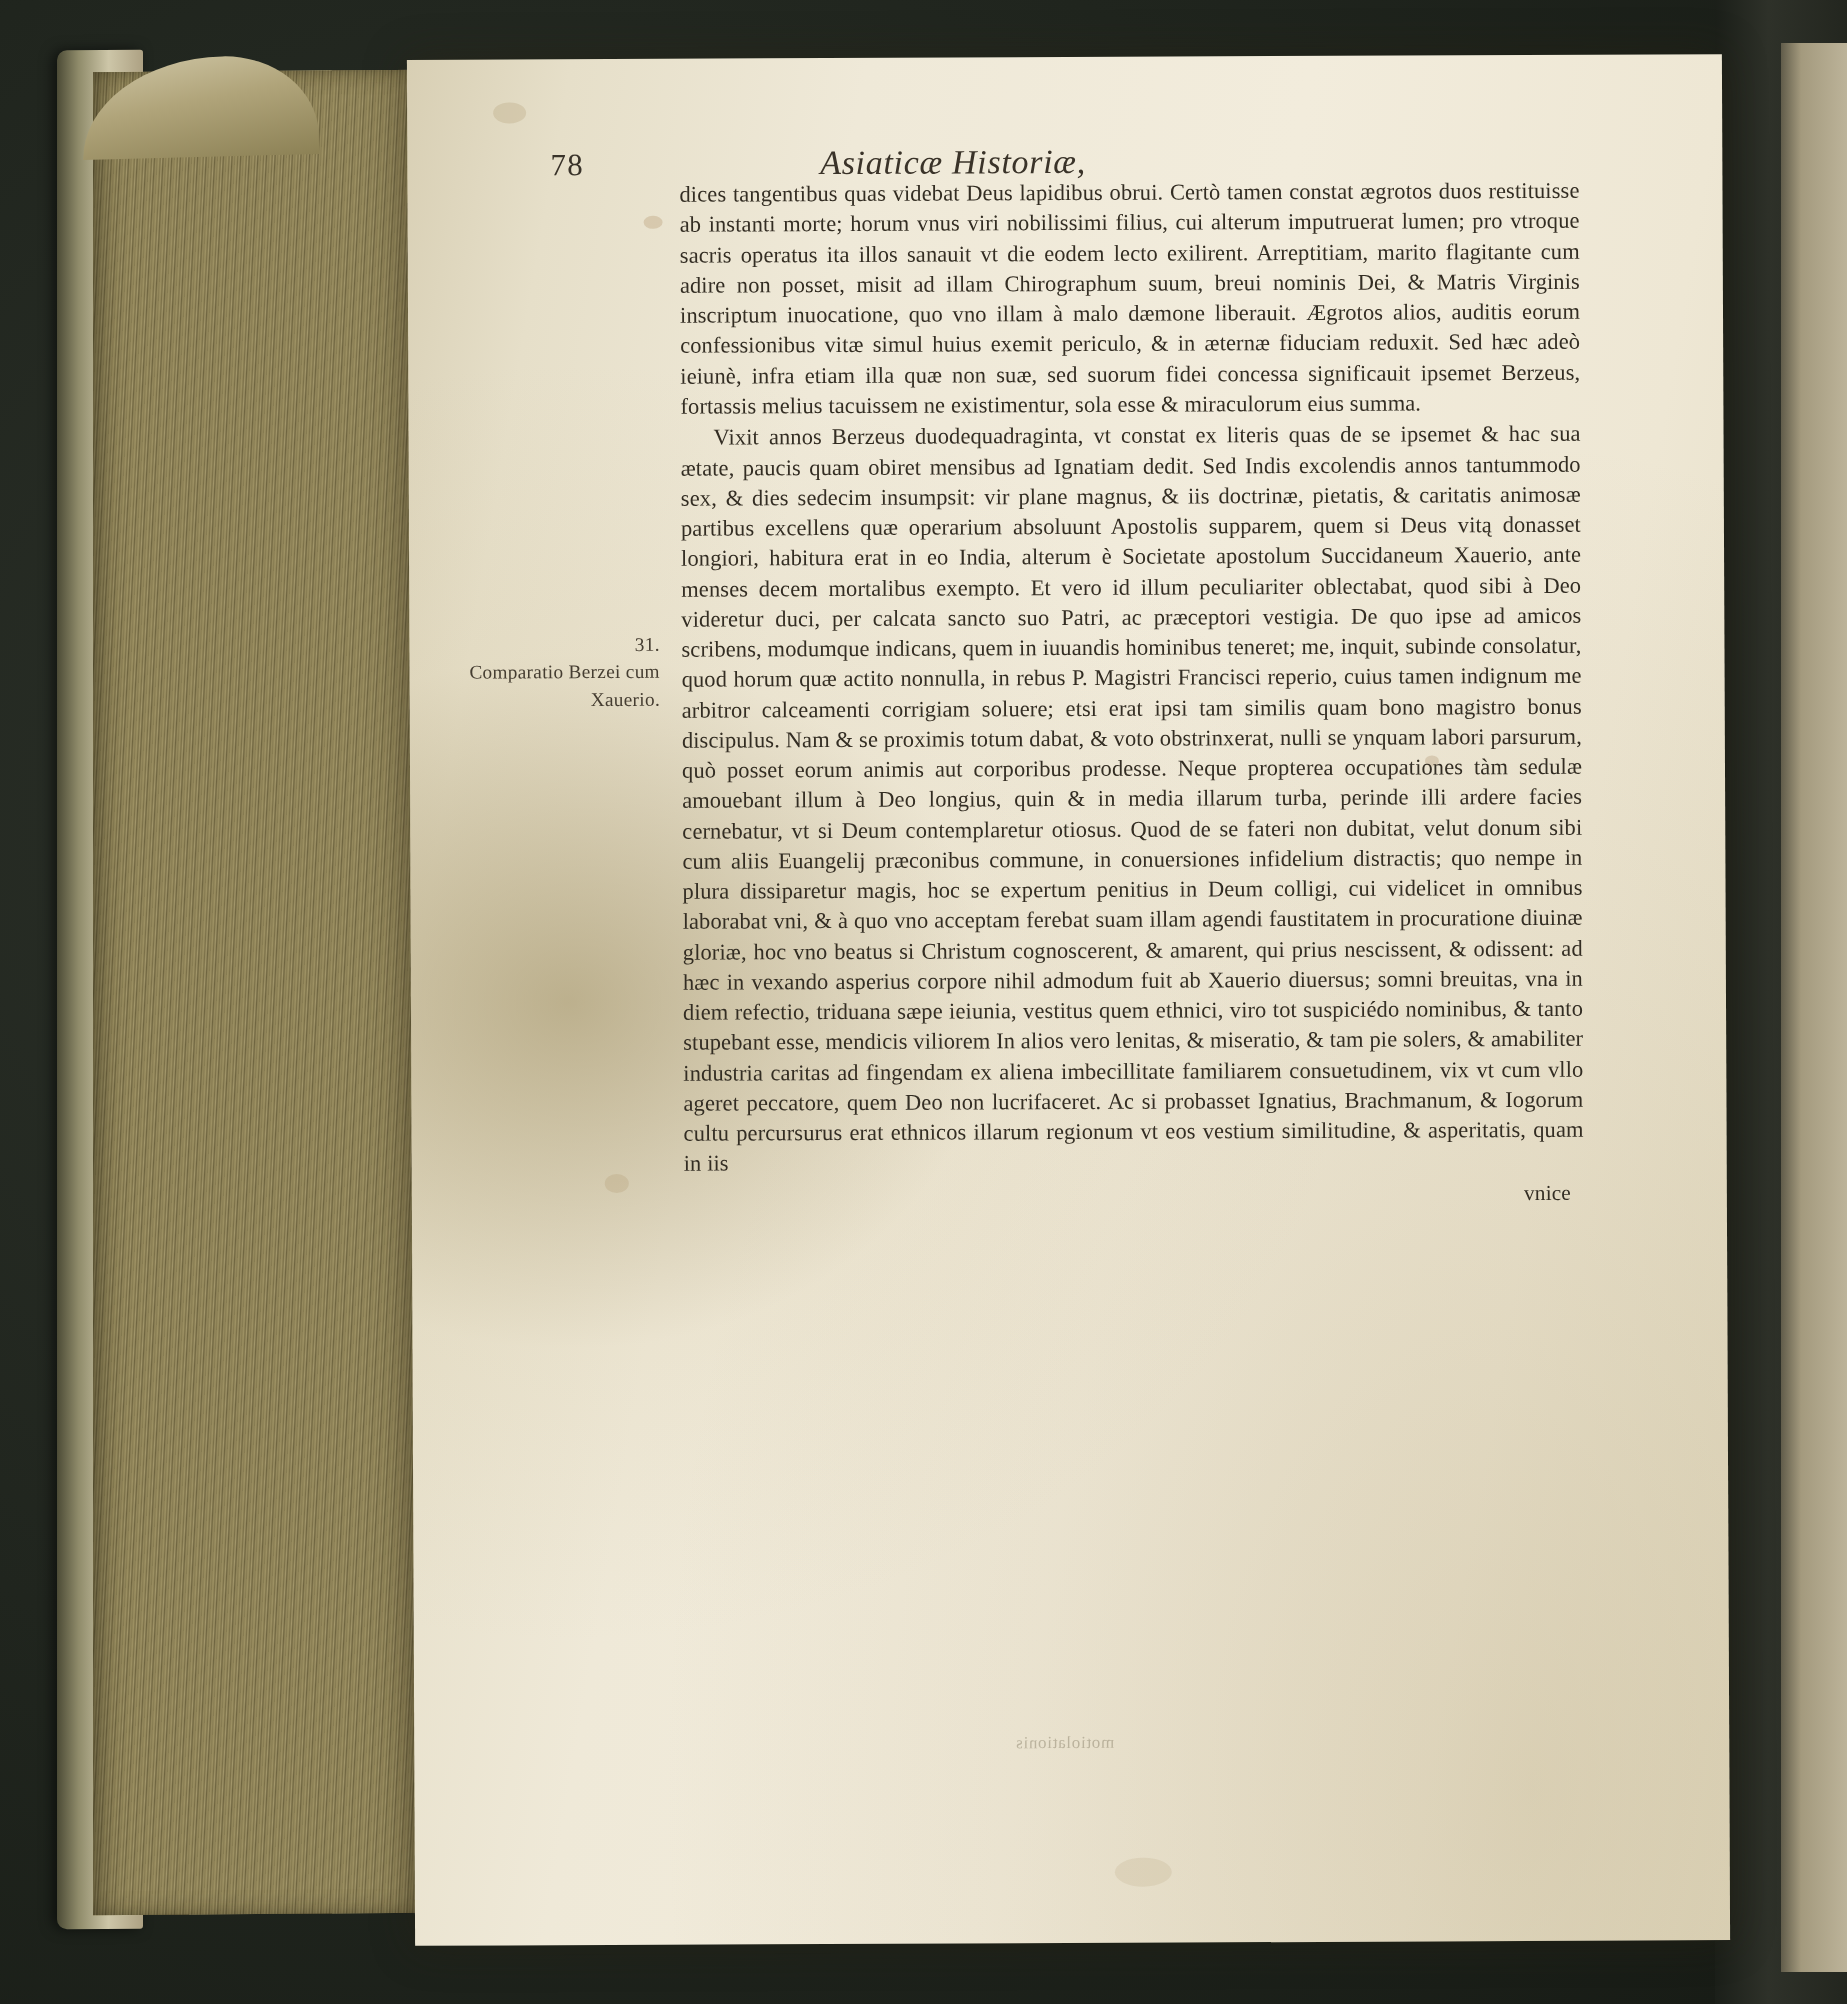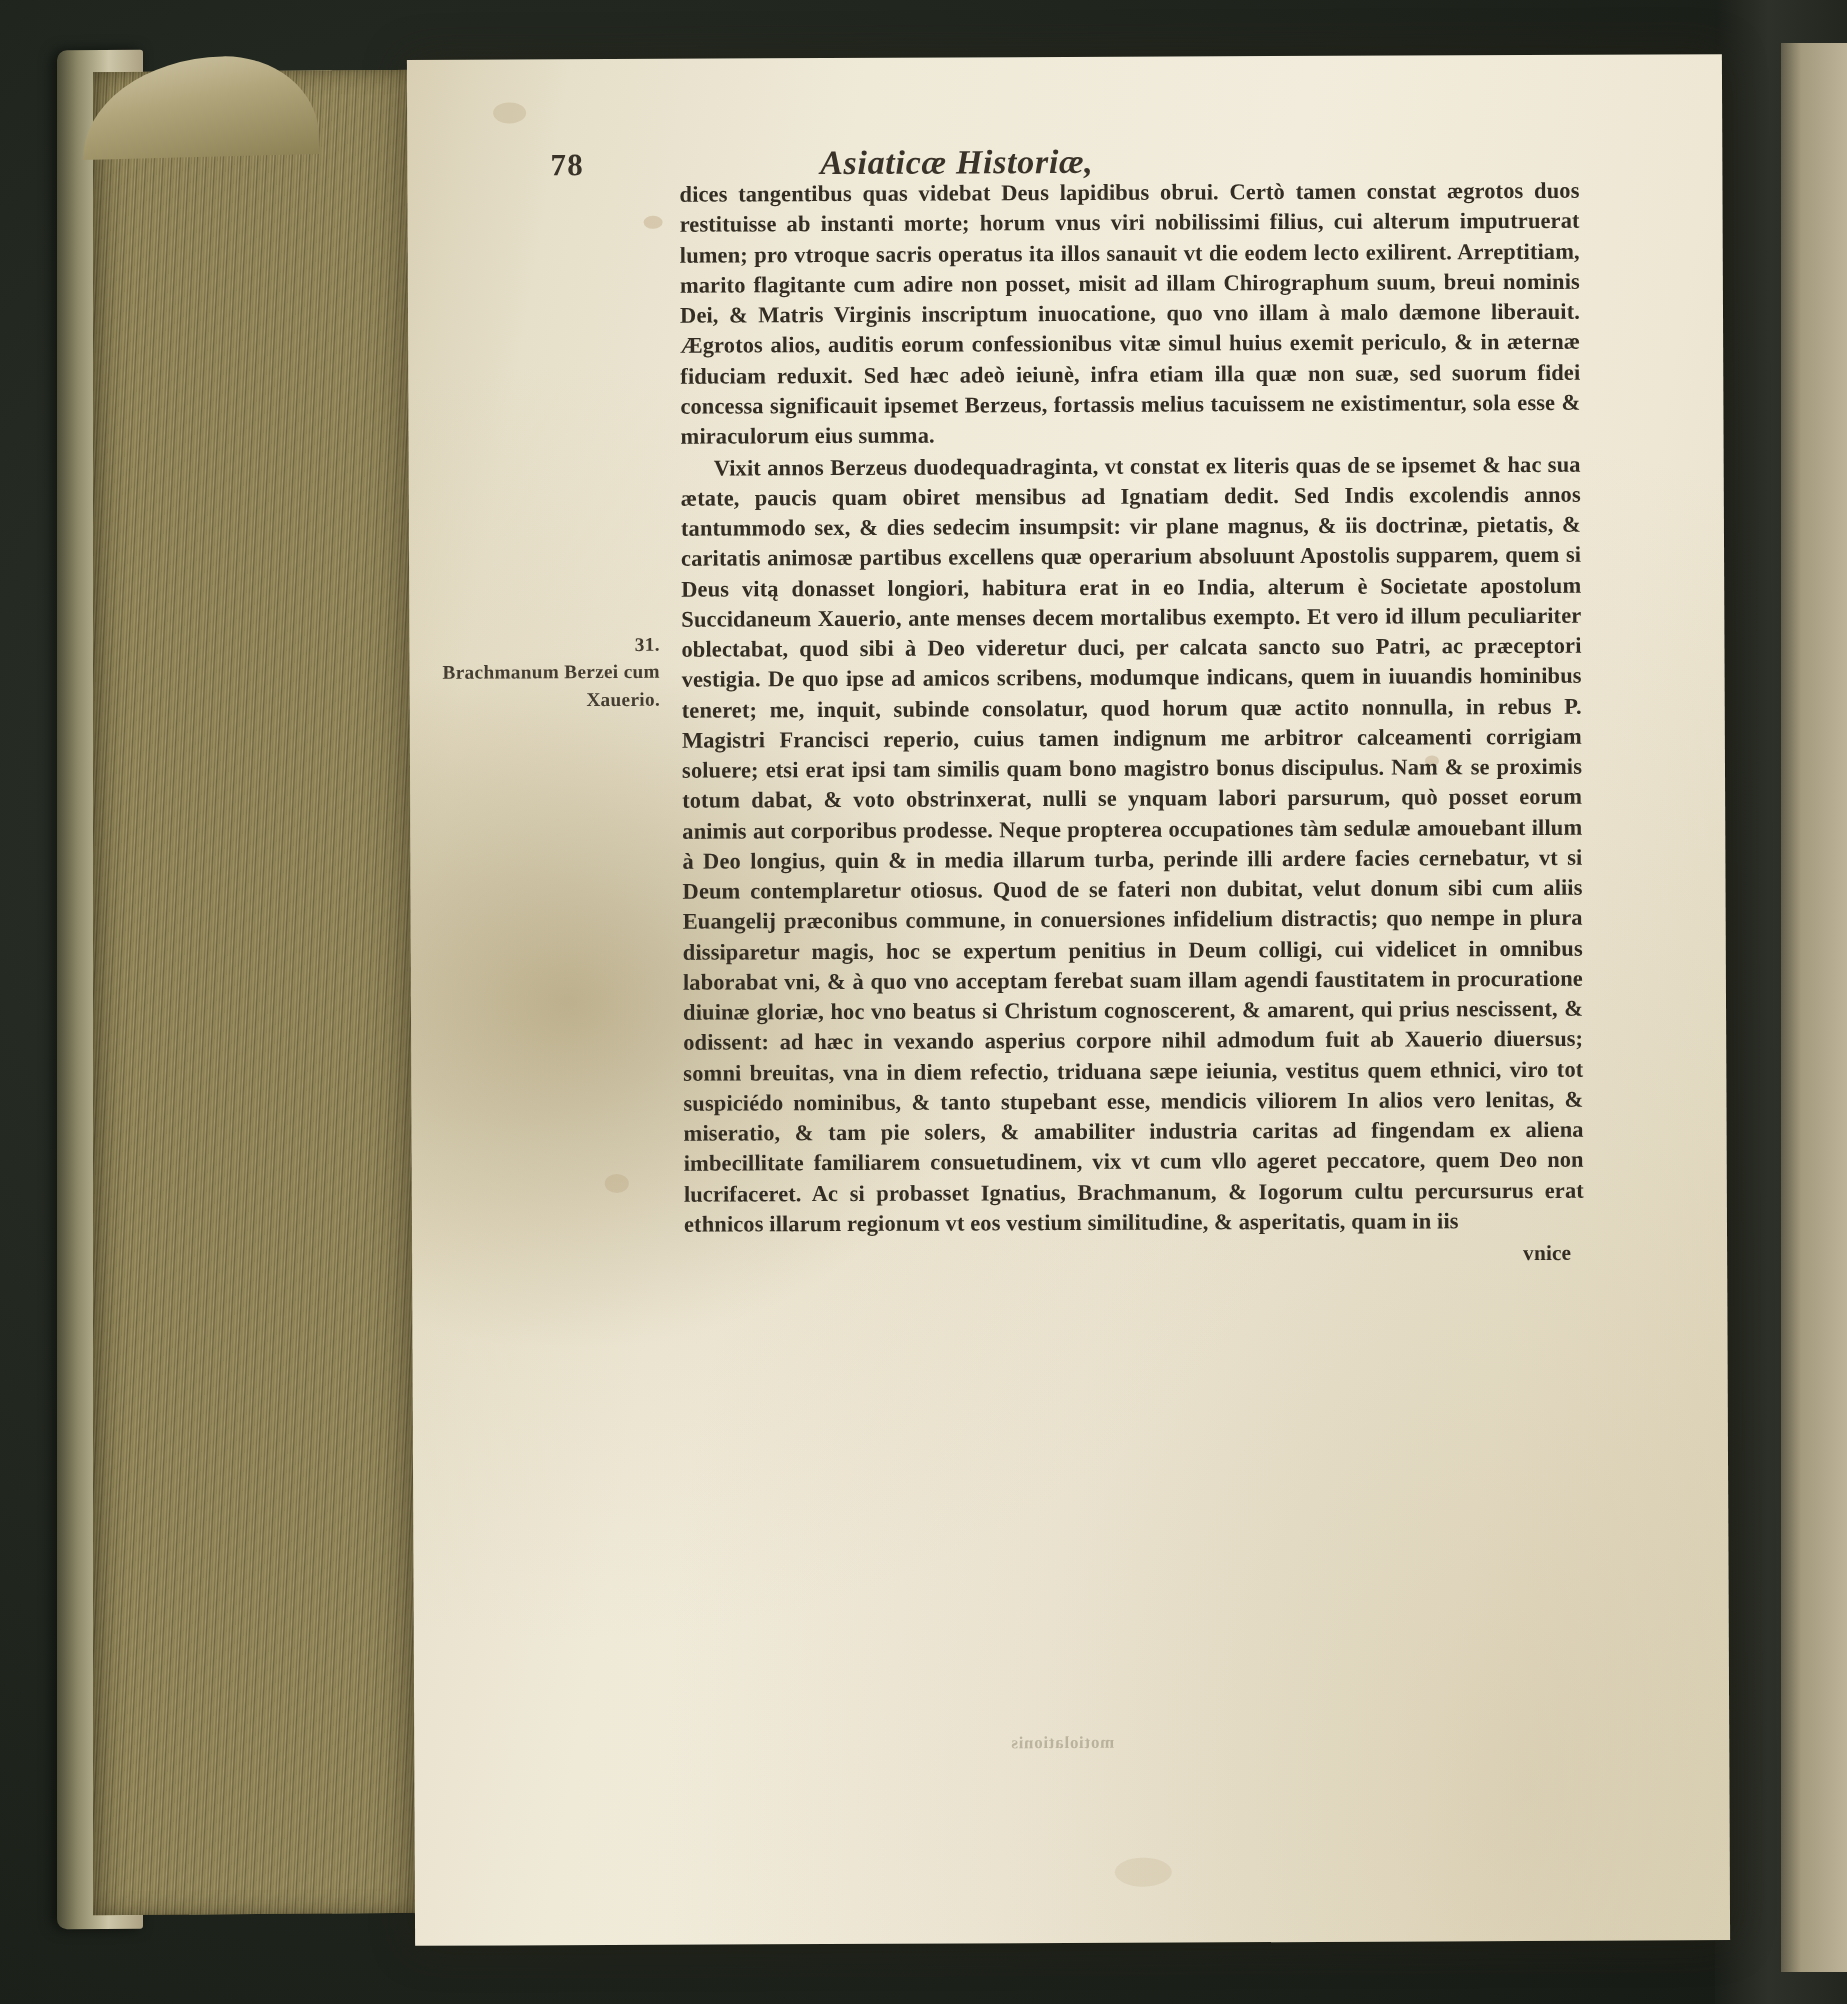--- a/index.html
+++ b/index.html
@@ -35,21 +35,21 @@
     left: 1781px; top: 43px;
     width: 67px; height: 1929px;
     background: linear-gradient(90deg, #6a6450 0%, #b9ad8d 30%, #d8cdb0 100%);
     opacity: .85;
   }
 
   
   #book {
     position: absolute;
     left: 68px; top: 57px;
-    width: 1658px; height: 1893px; font-weight: bold;
+    width: 1658px; height: 1893px;
   }
 
   
   #edge-block {
     position: absolute;
     left: 25px; top: 14.3px;
     width: 336px; height: 1843px;
     background:
       repeating-linear-gradient(93deg,
         #8d8156 0px, #9d9163 1.4px, #7b7048 2.9px, #a2966a 4.3px,
@@ -191,21 +191,21 @@
 
       <div id="page-inner">
 
         <div id="head">
           <span id="folio">78</span>
           <span id="running-title">Asiaticæ Historiæ,</span>
         </div>
 
         <div id="marginalia">
           <span class="num">31.</span>
-          <span>Brachmanum Berzei cum Xauerio.</span>
+          <span>Comparatio Berzei cum Xauerio.</span>
         </div>
 
         <div id="body-col">
           <p>dices tangentibus quas videbat Deus lapidibus obrui. Certò tamen constat ægrotos duos restituisse ab instanti morte; horum vnus viri nobilissimi filius, cui alterum imputruerat lumen; pro vtroque sacris operatus ita illos sanauit vt die eodem lecto exilirent. Arreptitiam, marito flagitante cum adire non posset, misit ad illam Chirographum suum, breui nominis Dei, &amp; Matris Virginis inscriptum inuocatione, quo vno illam à malo dæmone liberauit. Ægrotos alios, auditis eorum confessionibus vitæ simul huius exemit periculo, &amp; in æternæ fiduciam reduxit. Sed hæc adeò ieiunè, infra etiam illa quæ non suæ, sed suorum fidei concessa significauit ipsemet Berzeus, fortassis melius tacuissem ne existimentur, sola esse &amp; miraculorum eius summa.</p>
           <p class="indent">Vixit annos Berzeus duodequadraginta, vt constat ex literis quas de se ipsemet &amp; hac sua ætate, paucis quam obiret mensibus ad Ignatiam dedit. Sed Indis excolendis annos tantummodo sex, &amp; dies sedecim insumpsit: vir plane magnus, &amp; iis doctrinæ, pietatis, &amp; caritatis animosæ partibus excellens quæ operarium absoluunt Apostolis supparem, quem si Deus vitą donasset longiori, habitura erat in eo India, alterum è Societate apostolum Succidaneum Xauerio, ante menses decem mortalibus exempto. Et vero id illum peculiariter oblectabat, quod sibi à Deo videretur duci, per calcata sancto suo Patri, ac præceptori vestigia. De quo ipse ad amicos scribens, modumque indicans, quem in iuuandis hominibus teneret; me, inquit, subinde consolatur, quod horum quæ actito nonnulla, in rebus P. Magistri Francisci reperio, cuius tamen indignum me arbitror calceamenti corrigiam soluere; etsi erat ipsi tam similis quam bono magistro bonus discipulus. Nam &amp; se proximis totum dabat, &amp; voto obstrinxerat, nulli se ynquam labori parsurum, quò posset eorum animis aut corporibus prodesse. Neque propterea occupationes tàm sedulæ amouebant illum à Deo longius, quin &amp; in media illarum turba, perinde illi ardere facies cernebatur, vt si Deum contemplaretur otiosus. Quod de se fateri non dubitat, velut donum sibi cum aliis Euangelij præconibus commune, in conuersiones infidelium distractis; quo nempe in plura dissiparetur magis, hoc se expertum penitius in Deum colligi, cui videlicet in omnibus laborabat vni, &amp; à quo vno acceptam ferebat suam illam agendi faustitatem in procuratione diuinæ gloriæ, hoc vno beatus si Christum cognoscerent, &amp; amarent, qui prius nescissent, &amp; odissent: ad hæc in vexando asperius corpore nihil admodum fuit ab Xauerio diuersus; somni breuitas, vna in diem refectio, triduana sæpe ieiunia, vestitus quem ethnici, viro tot suspiciédo nominibus, &amp; tanto stupebant esse, mendicis viliorem In alios vero lenitas, &amp; miseratio, &amp; tam pie solers, &amp; amabiliter industria caritas ad fingendam ex aliena imbecillitate familiarem consuetudinem, vix vt cum vllo ageret peccatore, quem Deo non lucrifaceret. Ac si probasset Ignatius, Brachmanum, &amp; Iogorum cultu percursurus erat ethnicos illarum regionum vt eos vestium similitudine, &amp; asperitatis, quam in iis</p>
           <div class="catchword">vnice</div>
         </div>
 
         <div class="showthrough">motiolationis</div>
 

